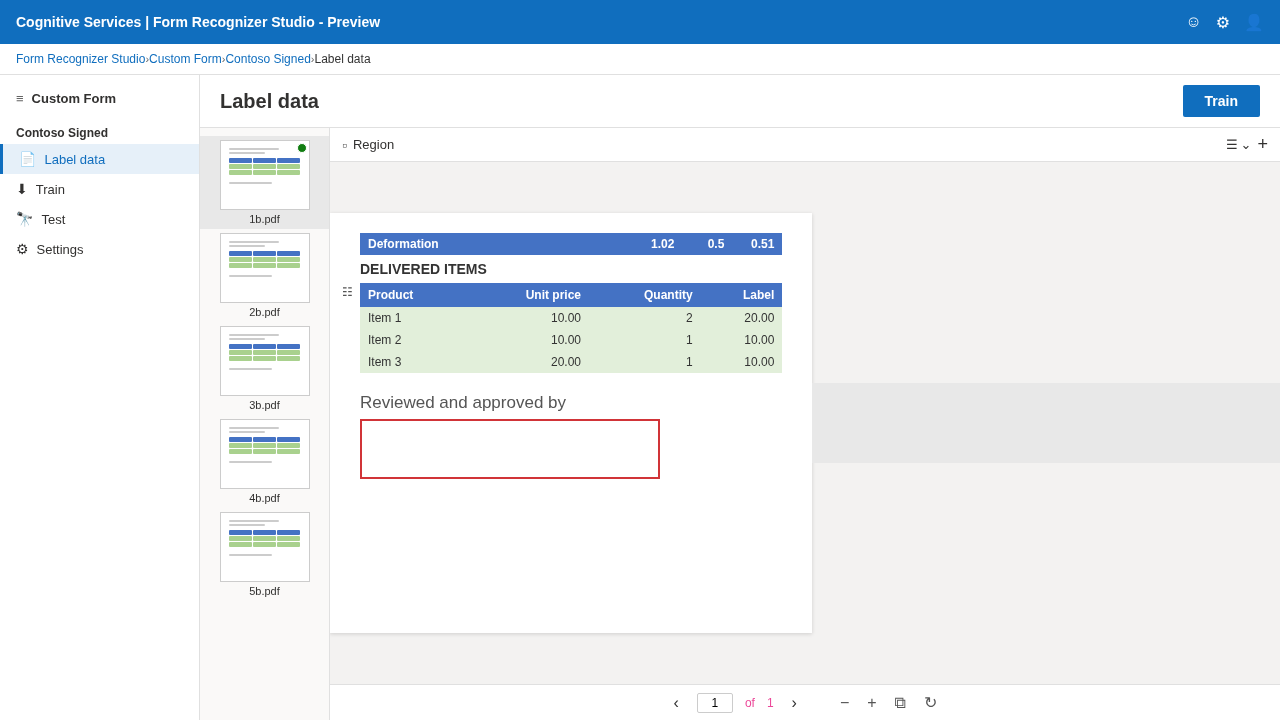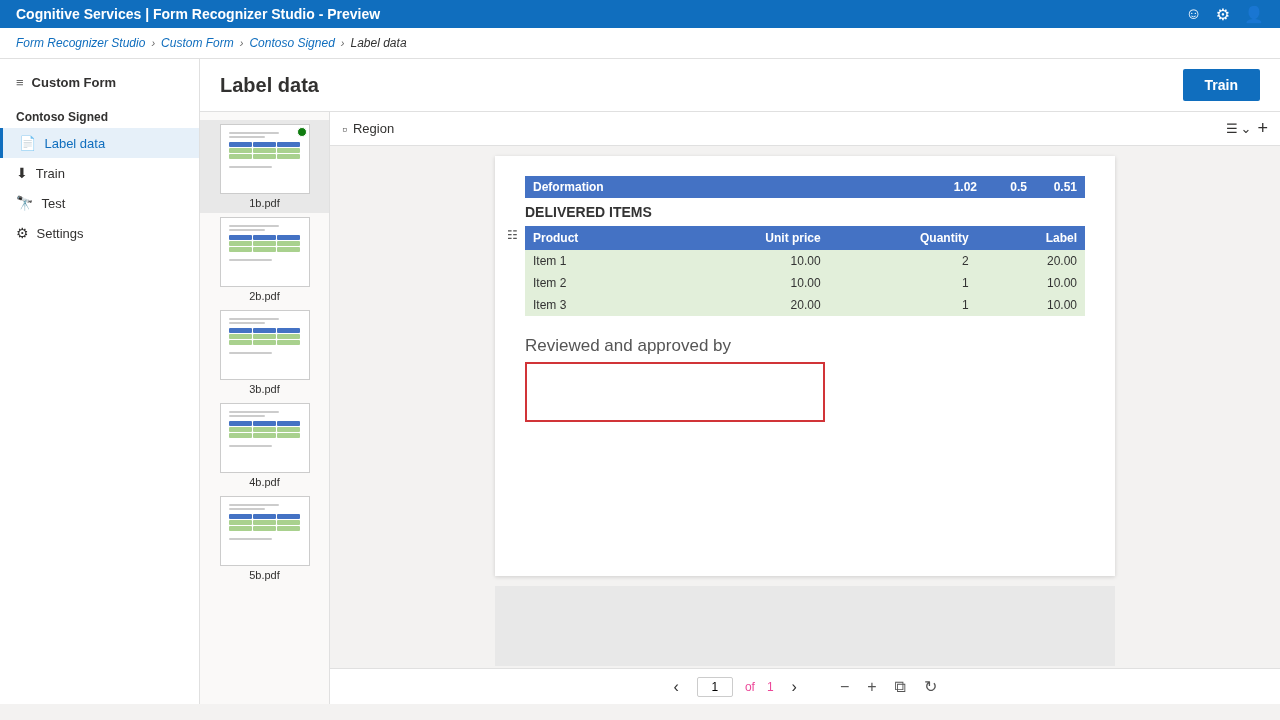--- a/index.html
+++ b/index.html
@@ -2,40 +2,39 @@
 <html><head>
   <meta charset="utf-8">
   <style>
     * { box-sizing: border-box; margin: 0; padding: 0; }
     body { font-family: 'Segoe UI', Arial, sans-serif; font-size: 13px; background: #f3f2f1; overflow: hidden; height: 720px; width: 1280px; }
 
     
     .topbar {
       background: #106ebe;
       color: white;
-      height: 28px;
+      height: 44px;
       display: flex;
       align-items: center;
       justify-content: space-between;
       padding: 0 16px;
     }
     .topbar-title { font-size: 14px; font-weight: 600; color: white; }
     .topbar-icons { display: flex; gap: 14px; align-items: center; }
     .topbar-icon { color: white; font-size: 16px; cursor: pointer; }
 
     
     .breadcrumb-bar {
       background: #fff;
       padding: 8px 16px;
       display: flex;
       align-items: center;
-      gap: 6px;
+      gap: 0;
       font-size: 12px;
       border-bottom: 1px solid #e0e0e0;
-      font-style: italic;
     }
     .breadcrumb-link { color: #106ebe; cursor: pointer; text-decoration: none; }
     .breadcrumb-sep { color: #666; font-size: 11px; }
     .breadcrumb-current { color: #333; }
 
     
     .main-layout {
       display: flex;
       height: calc(720px - 40px - 35px);
     }
@@ -204,21 +203,21 @@
       font-weight: 300;
     }
 
     
     .doc-scroll {
       flex: 1;
       overflow-y: auto;
       background: #f3f2f1;
       padding: 0;
       display: flex;
-      flex-direction: column;
+      flex-direction: row;
       align-items: center;
     }
 
     
     .doc-page {
       background: white;
       margin: 10px auto;
       width: 620px;
       padding: 20px 30px;
       box-shadow: 0 1px 4px rgba(0,0,0,0.15);

